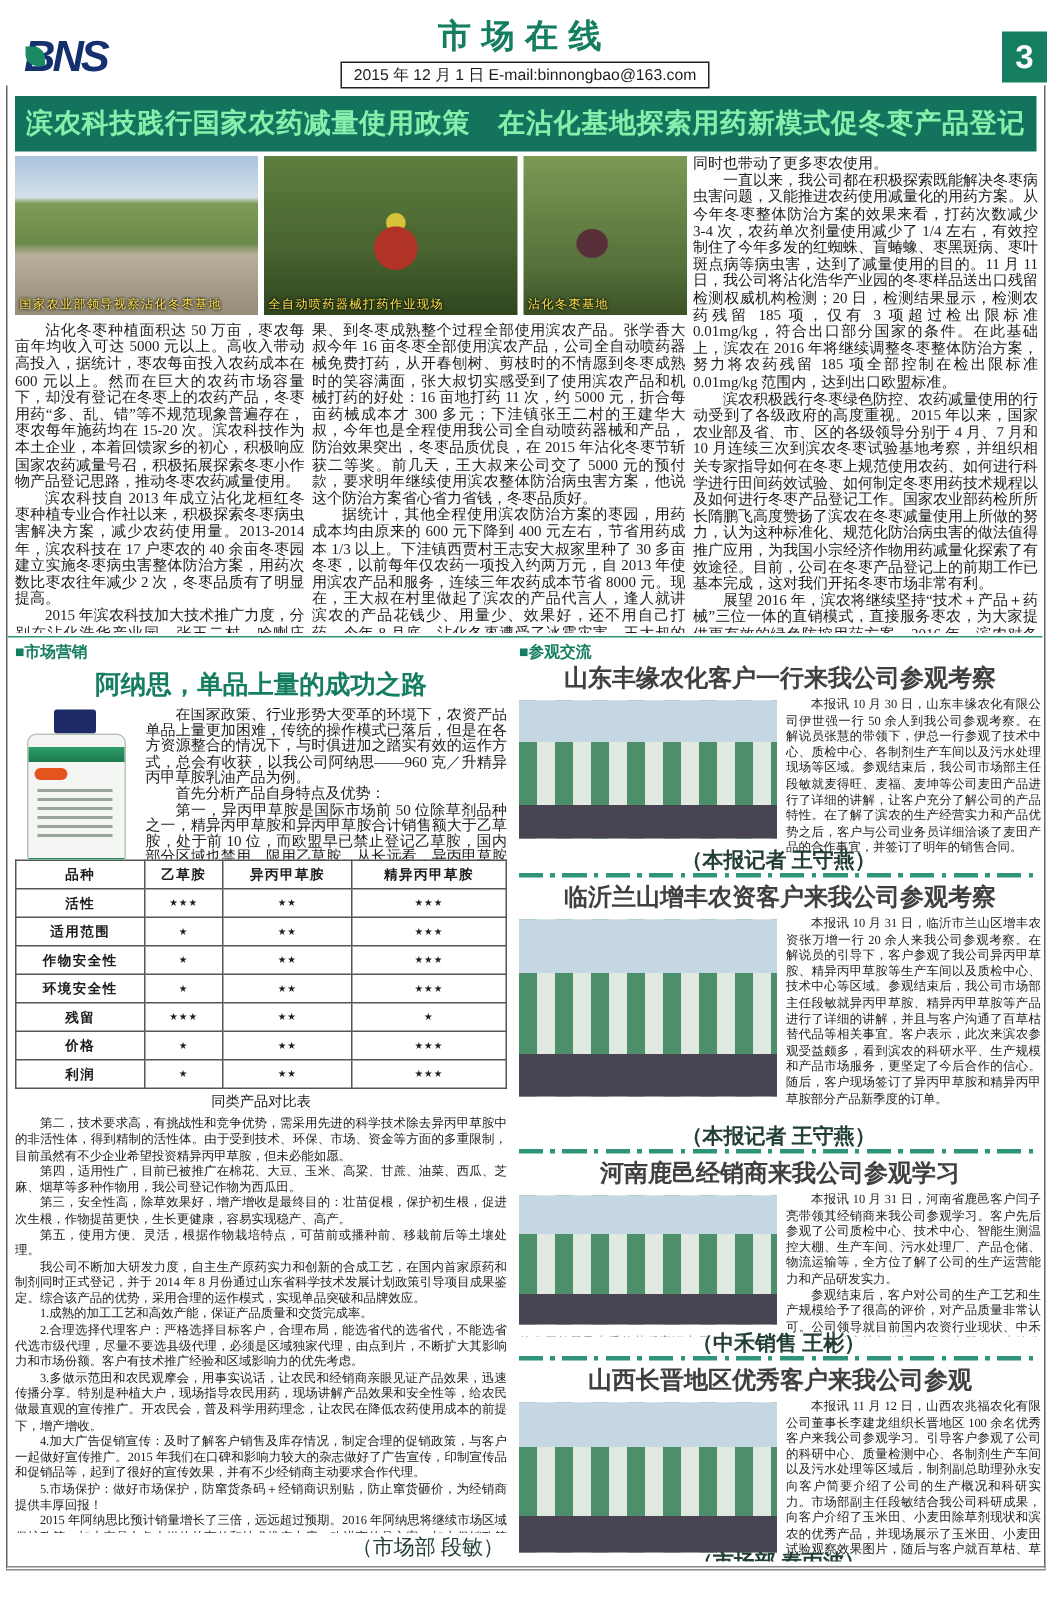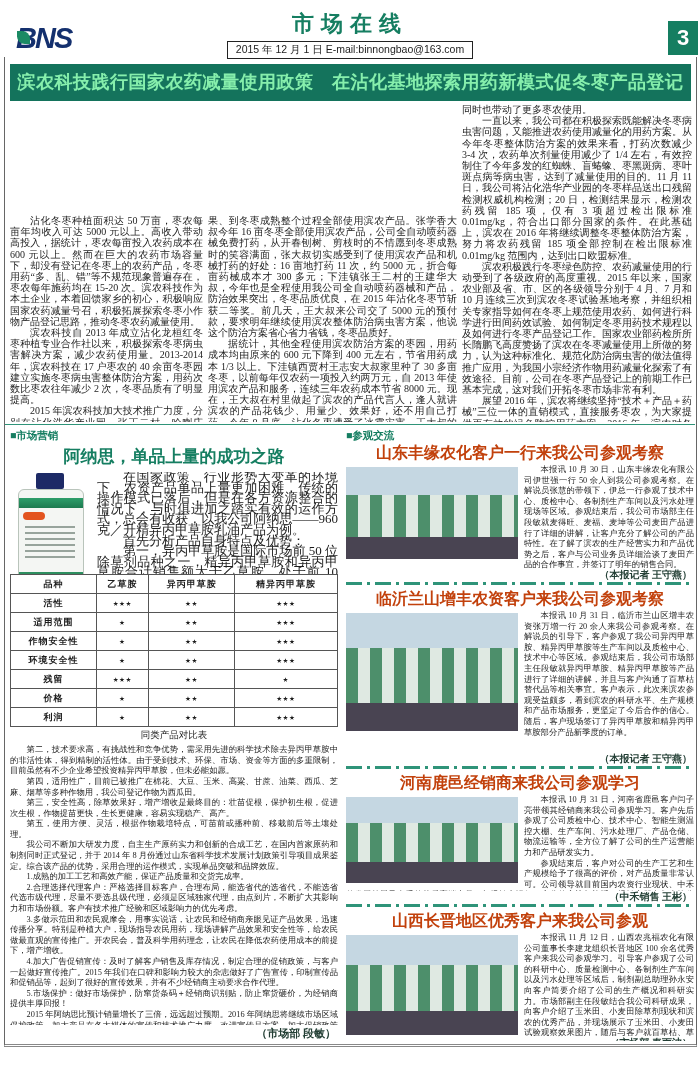--- a/index.html
+++ b/index.html
@@ -54,50 +54,50 @@
   .byline{font-weight:bold;color:#233f35;}
 
   .hr-main{position:absolute;left:5px;top:424px;width:690px;border-top:1px solid #2f9479;}
 
   
   .sec-left{position:absolute;left:10px;top:429px;width:328px;height:612px;
         display:flex;flex-direction:column;overflow:hidden;}
   .sec-label{font-family:"Liberation Sans",sans-serif;font-weight:bold;font-size:10.5px;
         color:#157e61;height:13px;line-height:13px;}
   .m-title{text-align:center;font-size:17px;font-weight:bold;color:#157e61;margin:3px 0 4px;}
-  .m-intro{font-size:13px;line-height:10.6px;text-align:justify;height:116px;overflow:hidden;}
+  .m-intro{font-size:10px;line-height:10.6px;text-align:justify;height:116px;overflow:hidden;}
   .bottle{float:left;width:80px;height:112px;margin:1px 7px 2px 0;position:relative;}
   .bottle i{display:block;position:absolute;}
   .b-cap{left:26px;top:0;width:28px;height:16px;background:#1d2a66;border-radius:2px;}
   .b-body{left:8px;top:16px;width:64px;height:94px;background:#f4f6f3;border:1px solid #b9c4bb;border-radius:6px;}
   .b-band-top{left:0;top:8px;width:100%;height:10px;background:linear-gradient(#2e9e6a,#1d7a4f);}
   .b-logo{left:4px;top:22px;width:22px;height:8px;background:#e3541f;border-radius:4px;}
   .b-lines{left:6px;top:36px;width:50px;height:32px;
         background:repeating-linear-gradient(180deg,#98a49c 0 2px,rgba(0,0,0,0) 2px 6px);}
   .b-band-bot{left:0;bottom:4px;width:100%;height:8px;background:#2e8f60;}
   .cmp{width:100%;border-collapse:collapse;font-size:9px;font-family:Liberation Mono, monospace;}
   .cmp th,.cmp td{border:1px solid #555;text-align:center;padding:2.5px 0;letter-spacing:1px;}
   .cmp th{font-weight:bold;}
   .cmp td:first-child{font-weight:bold;}
   .tbl-cap{text-align:center;font-weight:normal;font-size:9.5px;margin:2px 0 3px;}
   .m-paras{flex:1 1 auto;min-height:0;overflow:hidden;font-size:8.3px;line-height:10.6px;text-align:justify;}
-  .m-byline{text-align:right;font-weight:bold;font-size:11px;color:#233f35;padding:1px 2px 0 0;}
+  .m-byline{text-align:right;font-weight:normal;font-size:14px;color:#233f35;padding:1px 2px 0 0;}
 
   
   .sec-right{position:absolute;left:346px;top:429px;width:348px;height:612px;overflow:hidden;}
-  .v-title{text-align:center;font-size:16px;font-weight:bold;color:#c2410c;height:21px;line-height:21px;margin-bottom:2px;}
+  .v-title{text-align:center;font-size:16px;font-weight:bold;color:#404040;height:21px;line-height:21px;margin-bottom:2px;}
   .v-body{font-size:8.3px;line-height:10.6px;text-align:justify;overflow:hidden;}
   .vb-a{height:104px;}.vb-b{height:142px;}.vb-c{height:96px;}.vb-d{height:104px;}
   .vphoto{float:left;width:172px;margin:2px 6px 2px 0;
         background:
           linear-gradient(0deg,#494452 0,#494452 24%,rgba(0,0,0,0) 24%),
           linear-gradient(180deg,#c5d7e2 0,#c5d7e2 30%,rgba(0,0,0,0) 30%),
           repeating-linear-gradient(90deg,#4d8f6b 0 12px,#dfe9e2 12px 24px);}
   .vp-a{height:92px;}.vp-b{height:118px;}.vp-c{height:86px;}.vp-d{height:100px;}
-  .v-byline{text-align:right;font-weight:bold;font-size:10px;color:#233f35;height:11px;line-height:11px;padding-right:2px;}
+  .v-byline{text-align:center;font-weight:bold;font-size:14px;color:#233f35;height:11px;line-height:11px;padding-right:2px;}
   .v-div{height:3px;margin:2px 0 3px;
         background:repeating-linear-gradient(90deg,#2f9479 0 16px,rgba(0,0,0,0) 16px 21px,#2f9479 21px 24px,rgba(0,0,0,0) 24px 29px);}
 </style>
 </head>
 <body>
 
 <div class="page">
 
   <div class="masthead">
     <div class="logo">
@@ -109,20 +109,31 @@
     </div>
     <div class="page-num">3</div>
   </div>
 
   <div class="frame"></div>
 
   <div class="banner">
     <span>滨农科技践行国家农药减量使用政策　在沾化基地探索用药新模式促冬枣产品登记</span>
   </div>
 
+  <div class="photos">
+    <div class="ph ph1">
+      <span class="cap">国家农业部领导视察沾化冬枣基地</span>
+    </div>
+    <div class="ph ph2">
+      <span class="cap">全自动喷药器械打药作业现场</span>
+    </div>
+    <div class="ph ph3">
+      <span class="cap">沾化冬枣基地</span>
+    </div>
+  </div>
 
   <div class="colbox col1">
     <p>沾化冬枣种植面积达 50 万亩，枣农每亩年均收入可达 5000 元以上。高收入带动高投入，据统计，枣农每亩投入农药成本在 600 元以上。然而在巨大的农药市场容量下，却没有登记在冬枣上的农药产品，冬枣用药“多、乱、错”等不规范现象普遍存在，枣农每年施药均在 15-20 次。滨农科技作为本土企业，本着回馈家乡的初心，积极响应国家农药减量号召，积极拓展探索冬枣小作物产品登记思路，推动冬枣农药减量使用。</p>
     <p>滨农科技自 2013 年成立沾化龙桓红冬枣种植专业合作社以来，积极探索冬枣病虫害解决方案，减少农药使用量。2013-2014 年，滨农科技在 17 户枣农的 40 余亩冬枣园建立实施冬枣病虫害整体防治方案，用药次数比枣农往年减少 2 次，冬枣品质有了明显提高。</p>
     <p>2015 年滨农科技加大技术推广力度，分别在沾化浩华产业园、张王二村、哈喇庄村、曹家庙村的 260 余亩冬枣园实施冬枣病虫害整体防治方案，并由我公司使用全自动喷药器械免费打药，机械施药，大大节省了劳动力投入。据打药记录显示，沾化浩华产业园、哈喇庄村冬枣园用药 11 次，张王二村、曹家庙村冬枣园用药 12 次，均比往年减少 3-4 次。与此同时，在沾化冬枣主产区的 30 个村 200 余农户推广此防治方案，自枣树剪枝到坐</p>
   </div>
   <div class="colbox col2">
     <p class="cont">果、到冬枣成熟整个过程全部使用滨农产品。张学香大叔今年 16 亩冬枣全部使用滨农产品，公司全自动喷药器械免费打药，从开春刨树、剪枝时的不情愿到冬枣成熟时的笑容满面，张大叔切实感受到了使用滨农产品和机械打药的好处：16 亩地打药 11 次，约 5000 元，折合每亩药械成本才 300 多元；下洼镇张王二村的王建华大叔，今年也是全程使用我公司全自动喷药器械和产品，防治效果突出，冬枣品质优良，在 2015 年沾化冬枣节斩获二等奖。前几天，王大叔来公司交了 5000 元的预付款，要求明年继续使用滨农整体防治病虫害方案，他说这个防治方案省心省力省钱，冬枣品质好。</p>
     <p>据统计，其他全程使用滨农防治方案的枣园，用药成本均由原来的 600 元下降到 400 元左右，节省用药成本 1/3 以上。下洼镇西贾村王志安大叔家里种了 30 多亩冬枣，以前每年仅农药一项投入约两万元，自 2013 年使用滨农产品和服务，连续三年农药成本节省 8000 元。现在，王大叔在村里做起了滨农的产品代言人，逢人就讲滨农的产品花钱少、用量少、效果好，还不用自己打药。今年 8 月底，沾化冬枣遭受了冰雹灾害，王大叔的冬枣也损失严重。通过公司的爱心补助，王大叔领到了 4000 多元的农药代金券，这更坚定了他继续使用滨农产品的信心。</p>
   </div>

